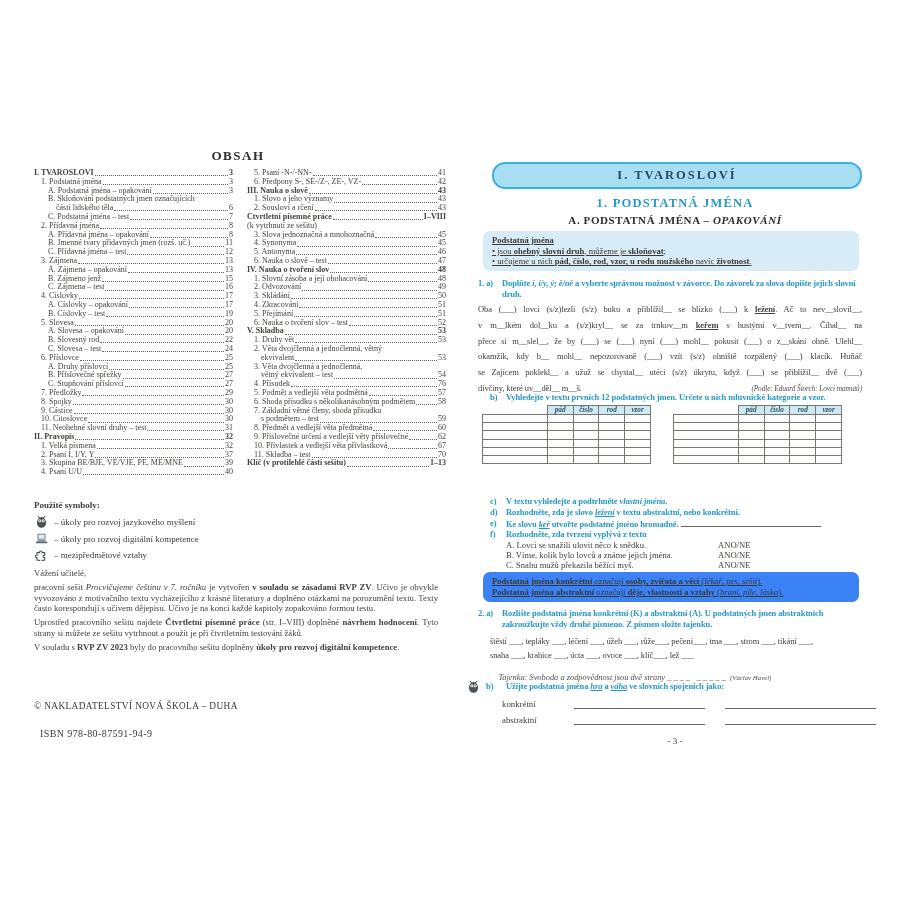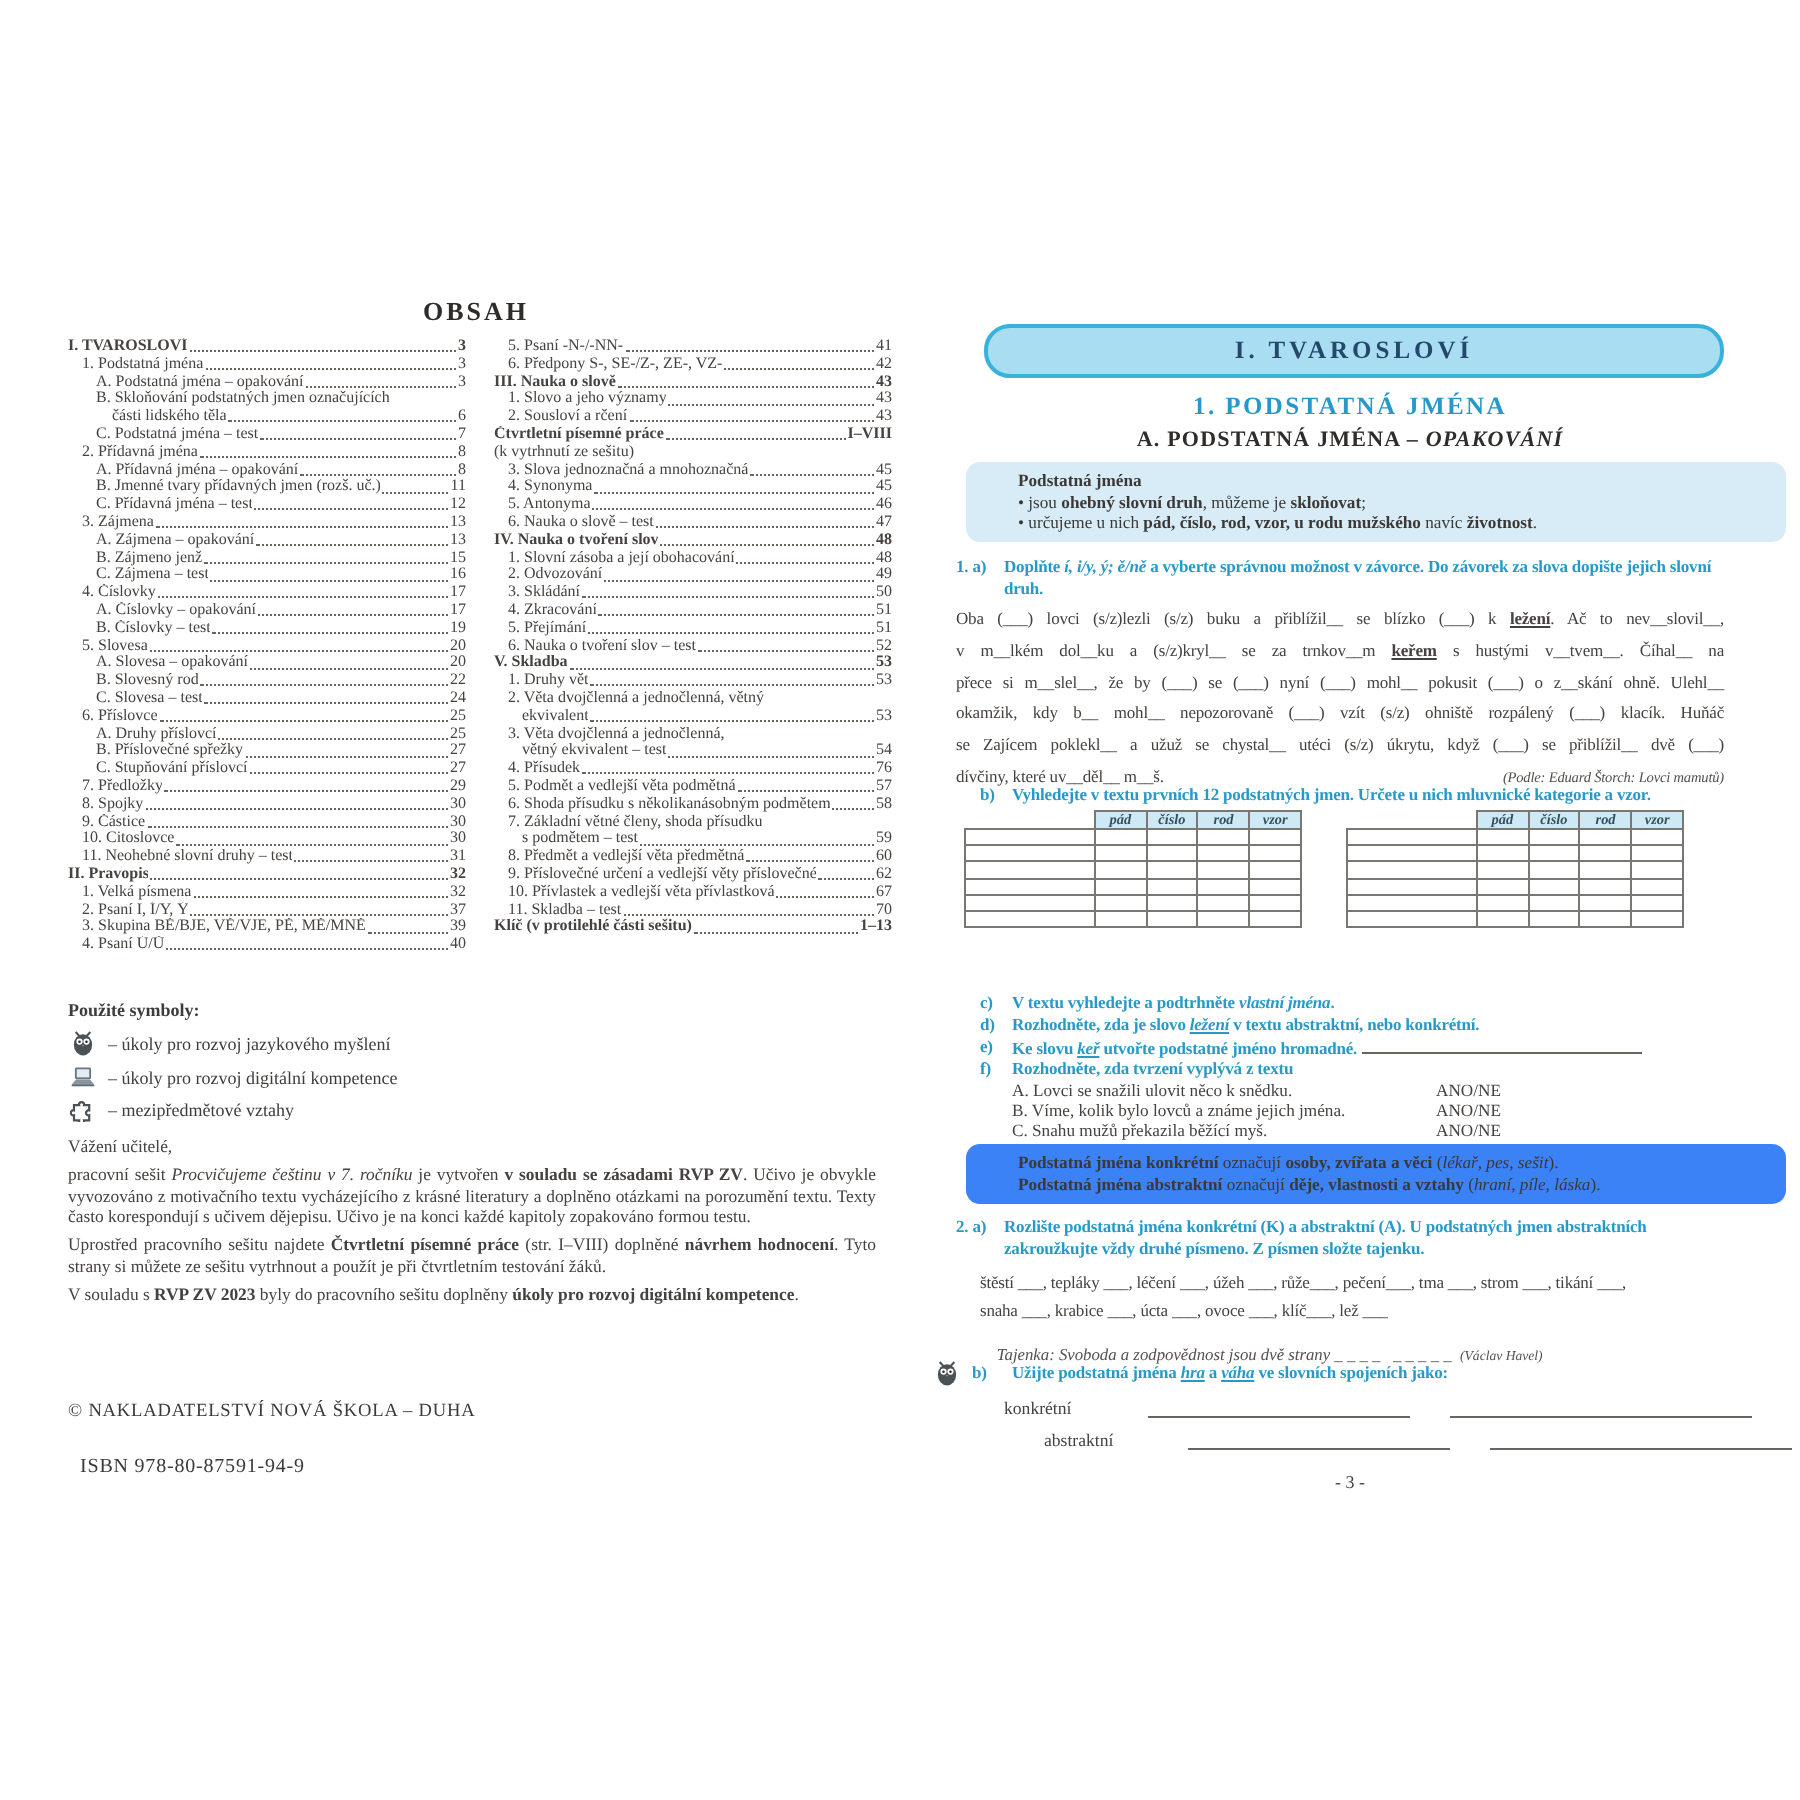--- a/index.html
+++ b/index.html
@@ -41,21 +41,21 @@
   #right-page{position:absolute;left:460px;top:150px;width:420px;height:640px;}
 
   .banner{position:absolute;top:12px;left:32px;width:366px;height:23px;
     border-radius:13px;display:flex;align-items:center;justify-content:center;
     font-weight:bold;font-size:12.5px;letter-spacing:2px;}
   .section-title{position:absolute;top:46px;left:32px;width:366px;text-align:center;
     font-weight:bold;font-size:12.5px;letter-spacing:1.2px;}
   .subsection-title{position:absolute;top:64px;left:32px;width:366px;text-align:center;
     font-weight:bold;font-size:11px;letter-spacing:.6px;color:#2f2d2b;}
 
-  .infobox{border-radius:7px;padding:4px 26px;font-size:8.6px;line-height:10.6px;color:#3b3835;}
+  .infobox{border-radius:7px;padding:4px 9px;font-size:8.6px;line-height:10.6px;color:#3b3835;text-decoration:underline;}
   #infobox1{position:absolute;top:81px;left:23px;width:358px;}
   #infobox2{position:absolute;top:422px;left:23px;width:358px;line-height:11px;}
   .infobox-title{font-weight:bold;}
 
   .ins{color:#2699c8;font-weight:bold;font-size:8.5px;line-height:10.6px;letter-spacing:-0.1px;}
   .ex-row{display:flex;align-items:flex-start;}
   .ex-num{flex:0 0 24px;}
   .ex-letter{flex:0 0 16px;}
   .ex-text{flex:1;}
 
@@ -698,20 +698,20 @@
         </svg></span>
     <span class="ex-letter">b)</span>
     <span class="ex-text"><span class="seg-b">Užijte podstatná jména </span><span class="seg-b seg-i seg-u">hra</span><span class="seg-b"> a </span><span class="seg-b seg-i seg-u">váha</span><span class="seg-b"> ve slovních spojeních jako:</span></span>
   </div>
 
   <div class="fill-row" style="top:548px;">
     <span class="fill-label">konkrétní</span>
     <span class="fill-blank1"></span>
     <span class="fill-blank2"></span>
   </div>
-  <div class="fill-row" style="top:564px;margin-left:20px;">
+  <div class="fill-row" style="top:564px;">
     <span class="fill-label">abstraktní</span>
     <span class="fill-blank1"></span>
     <span class="fill-blank2"></span>
   </div>
 
   <div class="page-num">- 3 -</div>
 </div>
 
 </body></html>

